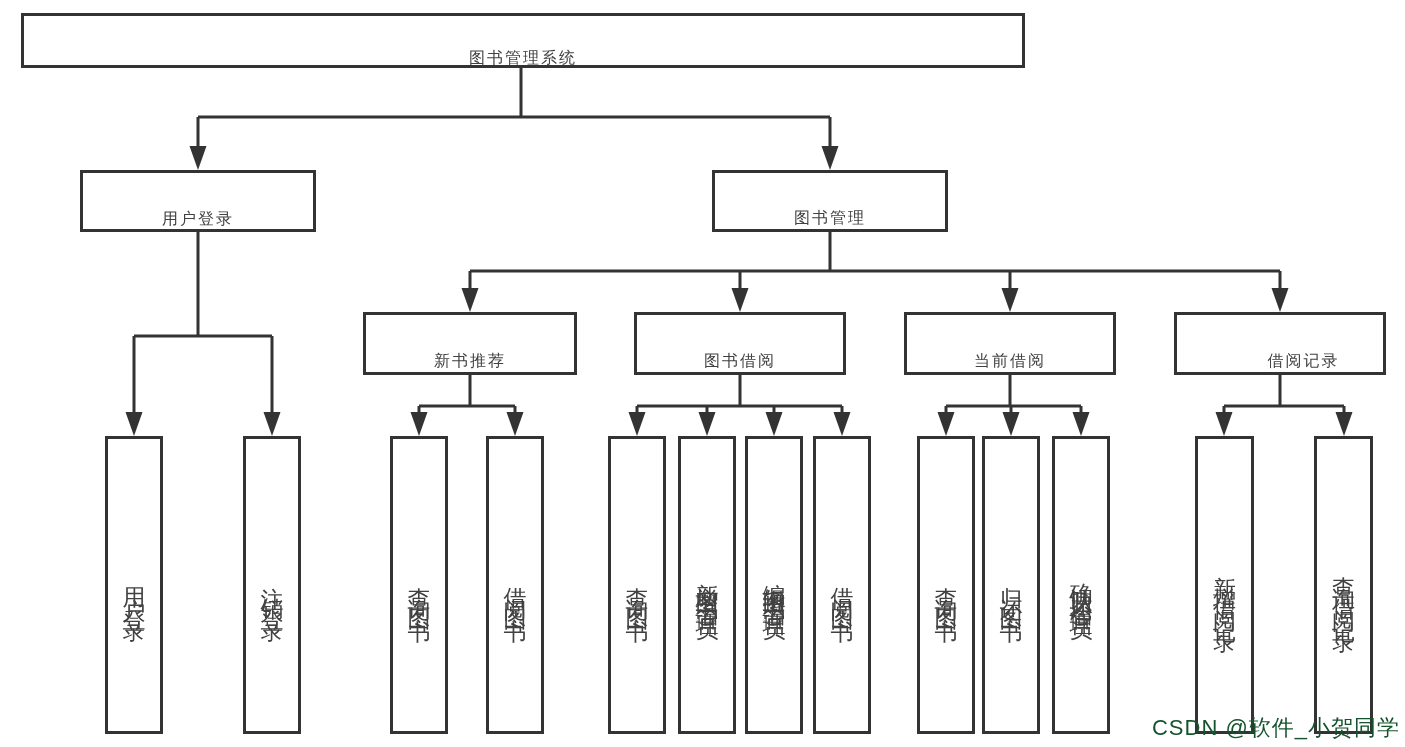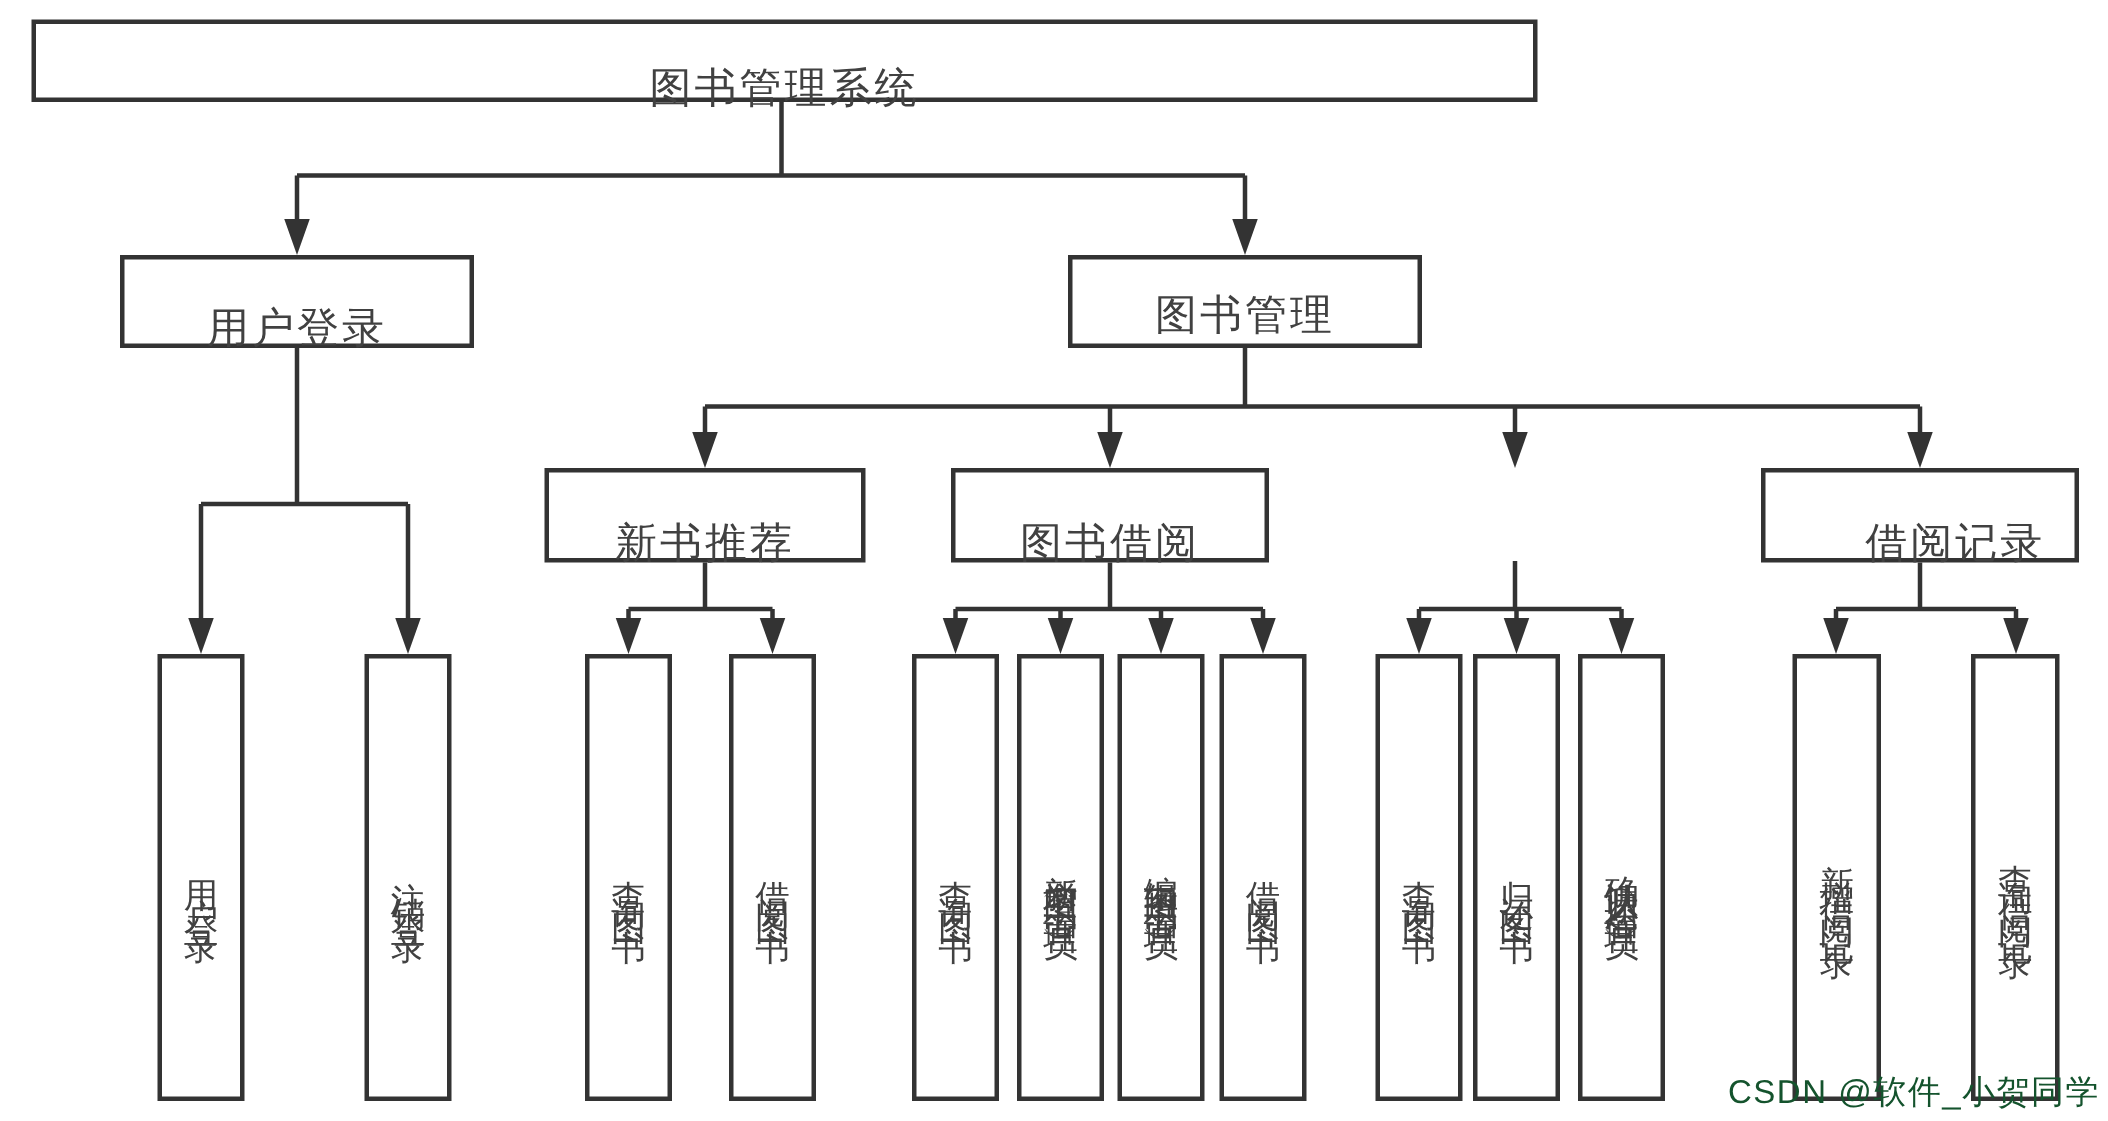--- a/index.html
+++ b/index.html
@@ -21,21 +21,21 @@
     position: absolute;
     box-sizing: border-box;
     background: #ffffff;
     border: 3px solid #333333;
     display: flex;
     align-items: center;
     justify-content: center;
     color: #414141;
   }
   .hlabel {
-    font-size: 28px;
+    font-size: 16px;
     letter-spacing: 2px;
     white-space: nowrap;
     margin-top: 36px;
   }
   .vlabel {
     writing-mode: vertical-rl;
     text-orientation: mixed;
     font-size: 23px;
     letter-spacing: 11px;
     line-height: 1;
@@ -105,20 +105,23 @@
   <div class="box" style="left:712px; top:170px; width:236px; height:62px;align-items:flex-end;">
     <span class="hlabel">图书管理</span>
   </div>
 
   <div class="box" style="left:363px; top:312px; width:214px; height:63px;">
     <span class="hlabel">新书推荐</span>
   </div>
   <div class="box" style="left:634px; top:312px; width:212px; height:63px;">
     <span class="hlabel">图书借阅</span>
   </div>
+  <div class="box" style="left:904px; top:312px; width:212px; height:63px;">
+    <span class="hlabel">当前借阅</span>
+  </div>
   <div class="box" style="left:1174px; top:312px; width:212px; height:63px;padding-left:47px;">
     <span class="hlabel">借阅记录</span>
   </div>
 
   <div class="box" style="left:105px; top:436px; width:58px; height:298px;">
     <span class="vlabel">用户登录</span>
   </div>
   <div class="box" style="left:243px; top:436px; width:58px; height:298px;">
     <span class="vlabel">注销登录</span>
   </div>

